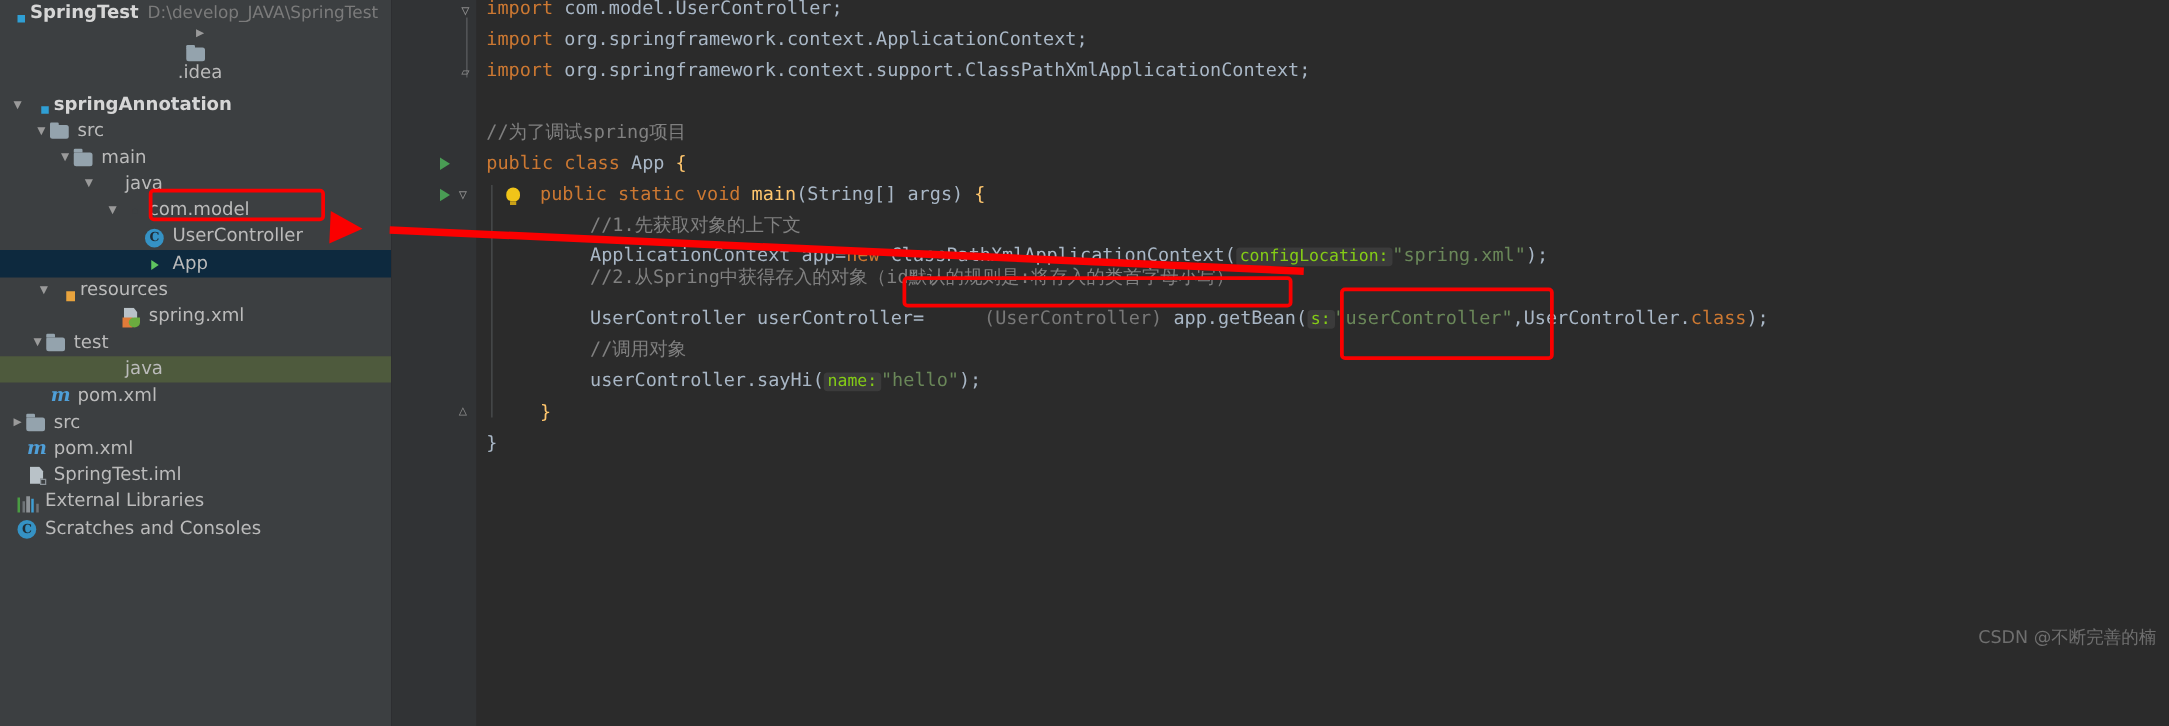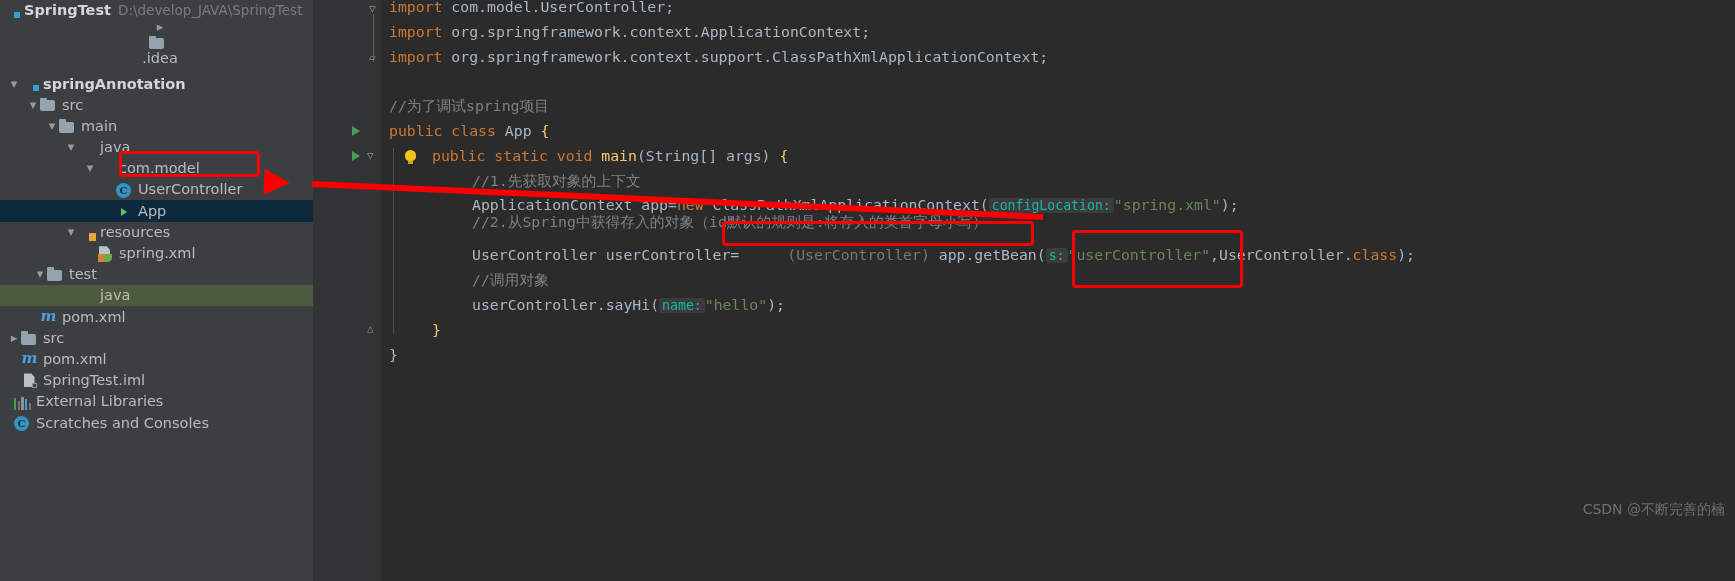--- a/index.html
+++ b/index.html
@@ -172,21 +172,21 @@
     white-space: pre;
     letter-spacing: 0px;
   }
   .kw  { color: #cc7832; }
   .txt { color: #a9b7c6; }
   .cm  { color: #808080; }
   .str { color: #6a8759; }
   .brace-y { color: #ffc66d; }
   .grey { color: #787878; margin-left: 48px; }
   .hint {
-    color: #14b8a6; background: #3b3b3b;
+    color: #84cc16; background: #3b3b3b;
     border-radius: 3px; padding: 0 3px;
     font-size: 13.2px;
   }
   .bulb {
     position: absolute;
     width: 11px; height: 11px; border-radius: 50% 50% 40% 40%;
     background: #f0c419;
   }
   .bulb::after {
     content: ""; position: absolute; left: 3px; bottom: -3px;
@@ -271,36 +271,36 @@
           <span class="ico cls"></span>
           <span class="lbl">UserController</span>
         </div>
         <div class="tree-row selected" style="padding-left: 102px;">
           <span class="arrow blank"></span>
           <span class="ico cls-run">
             <span class="play"></span>
           </span>
           <span class="lbl">App</span>
         </div>
-        <div class="tree-row" style="padding-left: 64px;">
+        <div class="tree-row" style="padding-left: 28px;">
           <span class="arrow down"></span>
           <span class="ico resources">
             <span class="badge"></span>
           </span>
           <span class="lbl">resources</span>
         </div>
         <div class="tree-row" style="padding-left: 83px;">
           <span class="arrow blank"></span>
           <span class="ico xmlf">
             <span class="orange"></span>
             <span class="leaf"></span>
           </span>
           <span class="lbl">spring.xml</span>
         </div>
-        <div class="tree-row" style="padding-left: 33px;">
+        <div class="tree-row" style="padding-left: 23px;">
           <span class="arrow down"></span>
           <span class="ico folder"></span>
           <span class="lbl">test</span>
         </div>
         <div class="tree-row hl-green" style="padding-left: 64px;">
           <span class="arrow blank"></span>
           <span class="ico folder-green"></span>
           <span class="lbl">java</span>
         </div>
         <div class="tree-row" style="padding-left: 26px;">

